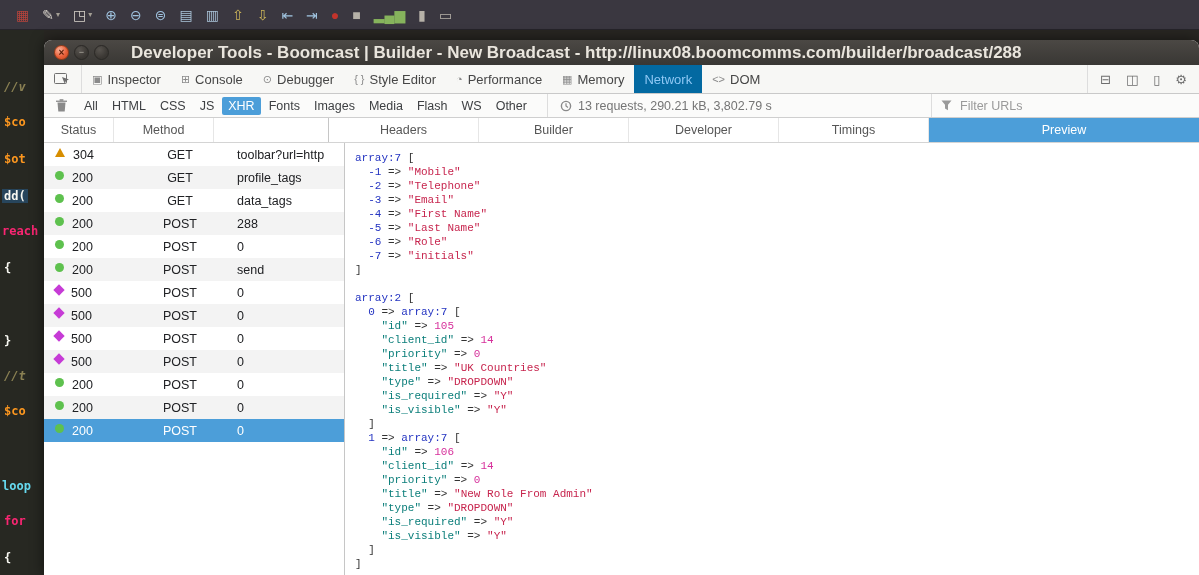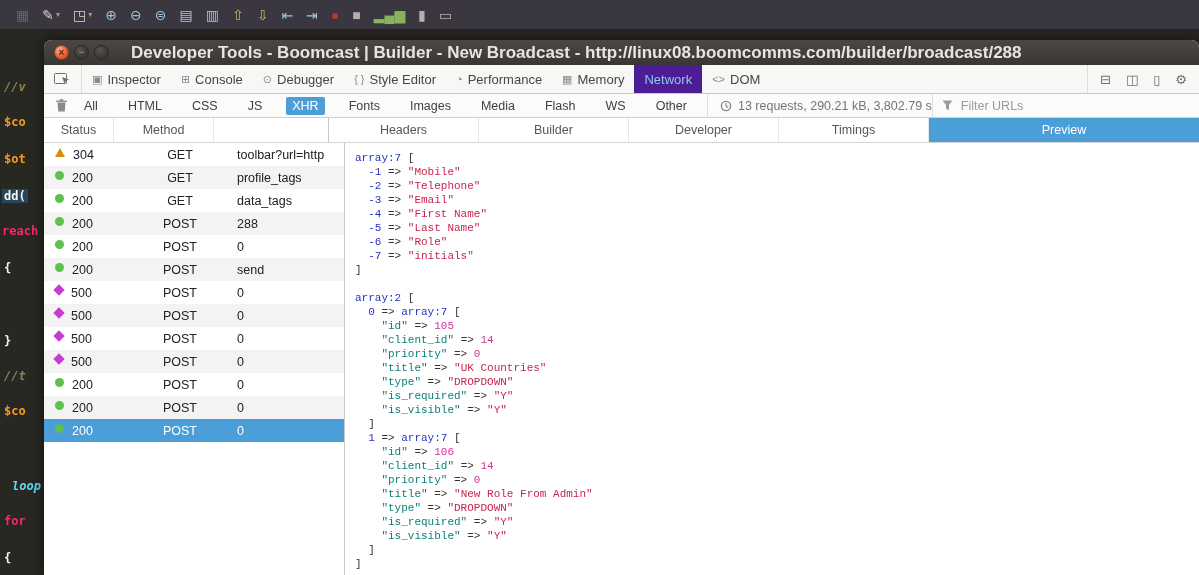--- a/index.html
+++ b/index.html
@@ -25,28 +25,28 @@
   .win-btn.close{background:radial-gradient(circle at 35% 30%,#f9b29a,#e8603a 55%,#c74a20);border:1px solid #9a3c18;color:#5a1d07;font-size:10px;font-weight:bold}
   .win-btn.min,.win-btn.max{background:radial-gradient(circle at 35% 30%,#57534e,#3a3733 65%);border:1px solid #2b2926;color:#b9b4ab;font-size:9px}
   .win-title{margin-left:22px;font-size:17px;font-weight:bold;color:#e9e5dd;white-space:nowrap;overflow:hidden}
 
   
   .dt-toolbar{height:28px;flex:0 0 28px;background:#f7f7f5;border-bottom:1px solid #c9c9c9;display:flex;align-items:stretch}
   .pick-btn{display:flex;align-items:center;padding:0 10px;border-right:1px solid #ddd;cursor:default}
   .dt-tabs{display:flex;align-items:stretch}
   .dt-tab{display:flex;align-items:center;gap:5px;padding:0 10px;font-size:13px;color:#464646;cursor:default;white-space:nowrap}
   .dt-tab-icon{color:#8a8a8a;font-size:11px}
-  .dt-tab.active{background:#4c1d95;color:#8fc8f5}
+  .dt-tab.active{background:#0369a1;color:#8fc8f5}
   .dt-right{margin-left:auto;display:flex;align-items:center;gap:15px;padding:0 12px;color:#6e6e6e;font-size:13px;border-left:1px solid #ddd}
   .dt-right-icon{cursor:default}
 
   
   .filter-row{height:23px;flex:0 0 23px;background:#fbfbfa;border-bottom:1px solid #cfcfcf;display:flex;align-items:center;font-size:12.5px}
   .trash-btn{display:flex;align-items:center;padding:0 9px 0 12px;cursor:default}
-  .filter-btns{display:flex;align-items:center;gap:18px;margin-left:2px}
+  .filter-btns{display:flex;align-items:center;gap:2px;margin-left:2px}
   .filter-btn{padding:2px 6px;border-radius:2px;color:#3e4043;cursor:default;white-space:nowrap}
   .filter-btn.active{background:#4c9ed9;color:#fff}
   .summary{display:flex;align-items:center;gap:6px;margin-left:14px;padding-left:12px;border-left:1px solid #ddd;height:100%;color:#757575;white-space:nowrap}
   .url-filter{margin-left:auto;display:flex;align-items:center;gap:6px;height:100%;border-left:1px solid #ddd;padding-left:9px;width:268px;box-sizing:border-box}
   .url-filter input{border:none;outline:none;background:transparent;font-size:12.5px;color:#333;width:210px;font-family:inherit}
   .url-filter input::placeholder{color:#9a9a9a}
 
   
   .net-header{height:24px;flex:0 0 24px;background:#fff;border-bottom:1px solid #d4d4d4;display:flex;align-items:stretch;font-size:12.5px;color:#565656}
   .hcell{display:flex;align-items:center;justify-content:center;box-sizing:border-box;border-right:1px solid #e6e6e6;cursor:default}
@@ -139,21 +139,21 @@
     <div class="code-strip" id="code-strip">
         <span class="code-frag" style="top: 50px; left: 2px; color: rgb(138, 128, 83); font-style: italic;">//v</span>
         <span class="code-frag" style="top: 85px; left: 2px; color: rgb(253, 151, 31);">$co</span>
         <span class="code-frag" style="top: 122px; left: 2px; color: rgb(253, 151, 31);">$ot</span>
         <span class="code-frag" style="top: 159px; left: 2px; color: rgb(248, 248, 242); background: rgb(39, 69, 92);">dd(</span>
         <span class="code-frag" style="top: 194px; left: 0px; color: rgb(249, 38, 114);">reach</span>
         <span class="code-frag" style="top: 231px; left: 2px; color: rgb(248, 248, 242);">{</span>
         <span class="code-frag" style="top: 304px; left: 2px; color: rgb(248, 248, 242);">}</span>
         <span class="code-frag" style="top: 339px; left: 2px; color: rgb(138, 128, 83); font-style: italic;">//t</span>
         <span class="code-frag" style="top: 374px; left: 2px; color: rgb(253, 151, 31);">$co</span>
-        <span class="code-frag" style="top: 449px; left: 10px; color: rgb(102, 217, 239); font-style: italic;">loop</span>
+        <span class="code-frag" style="top: 449px; left: 0; color: rgb(102, 217, 239); ">loop</span>
         <span class="code-frag" style="top: 484px; left: 2px; color: rgb(249, 38, 114);">for</span>
         <span class="code-frag" style="top: 521px; left: 2px; color: rgb(248, 248, 242);">{</span>
       </div>
 
     <div class="window">
 
       <div class="titlebar">
         <span class="win-buttons" id="window-buttons">
             <span class="win-btn close">×</span>
             <span class="win-btn min">−</span>

